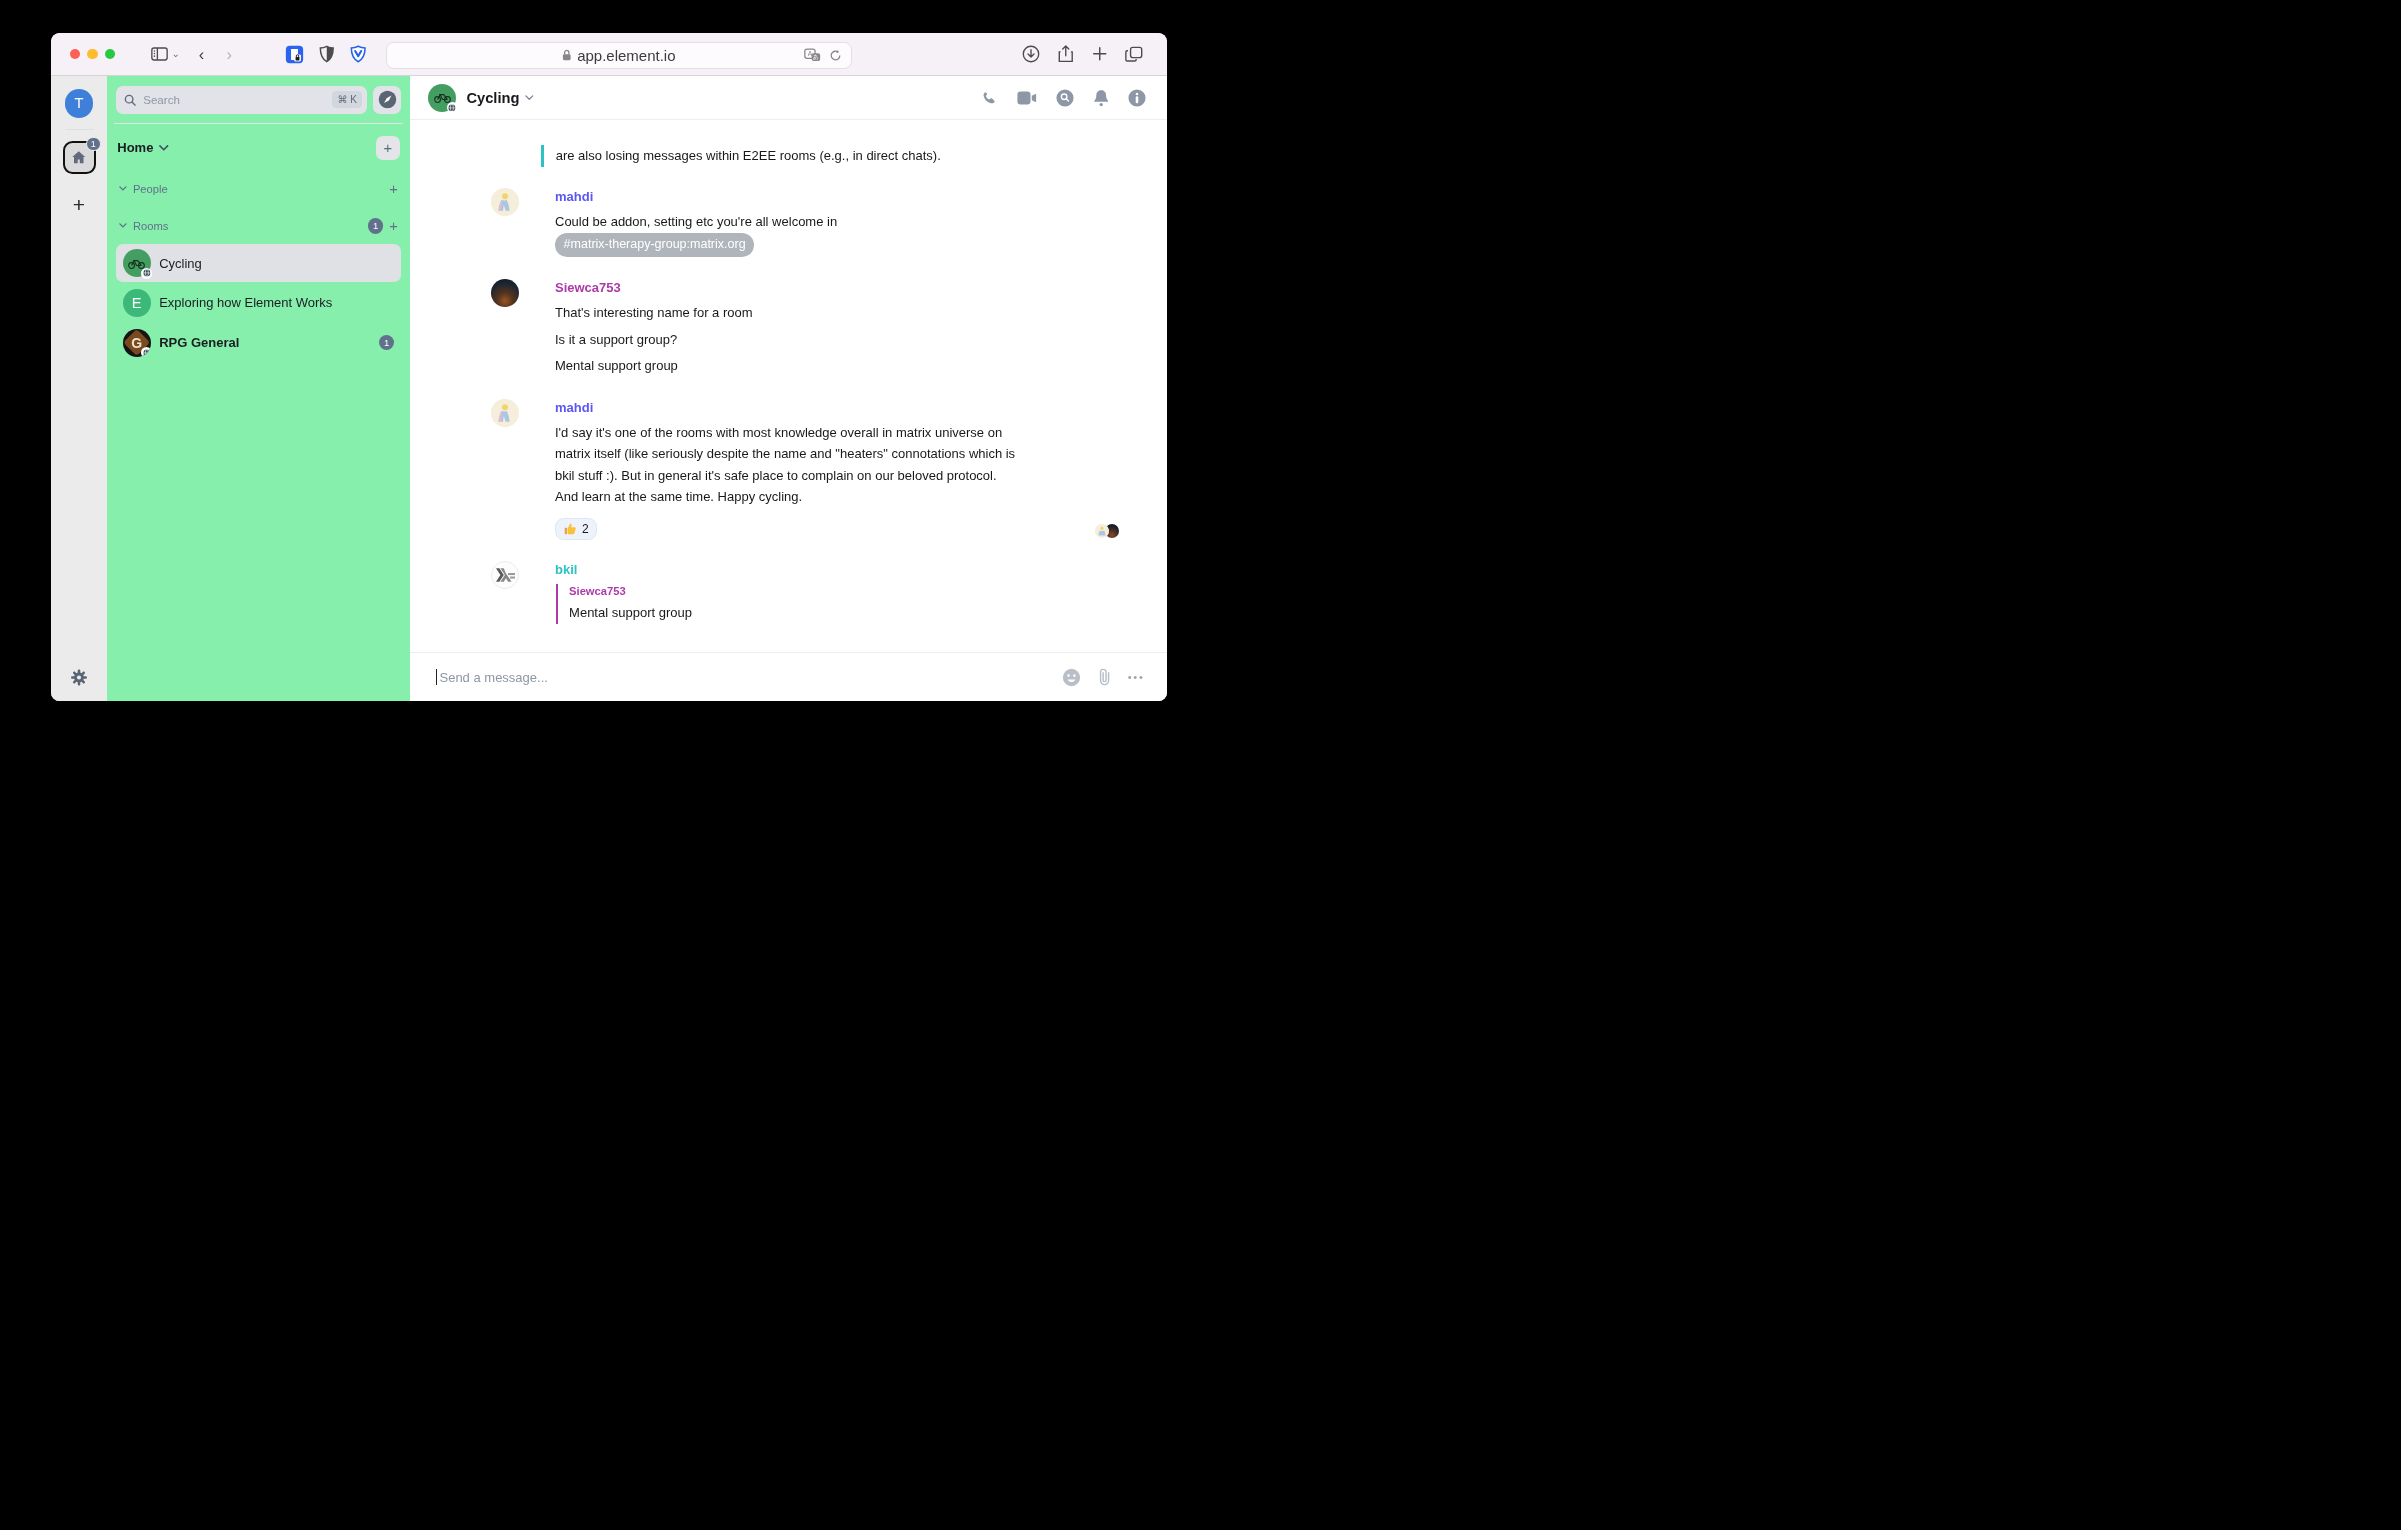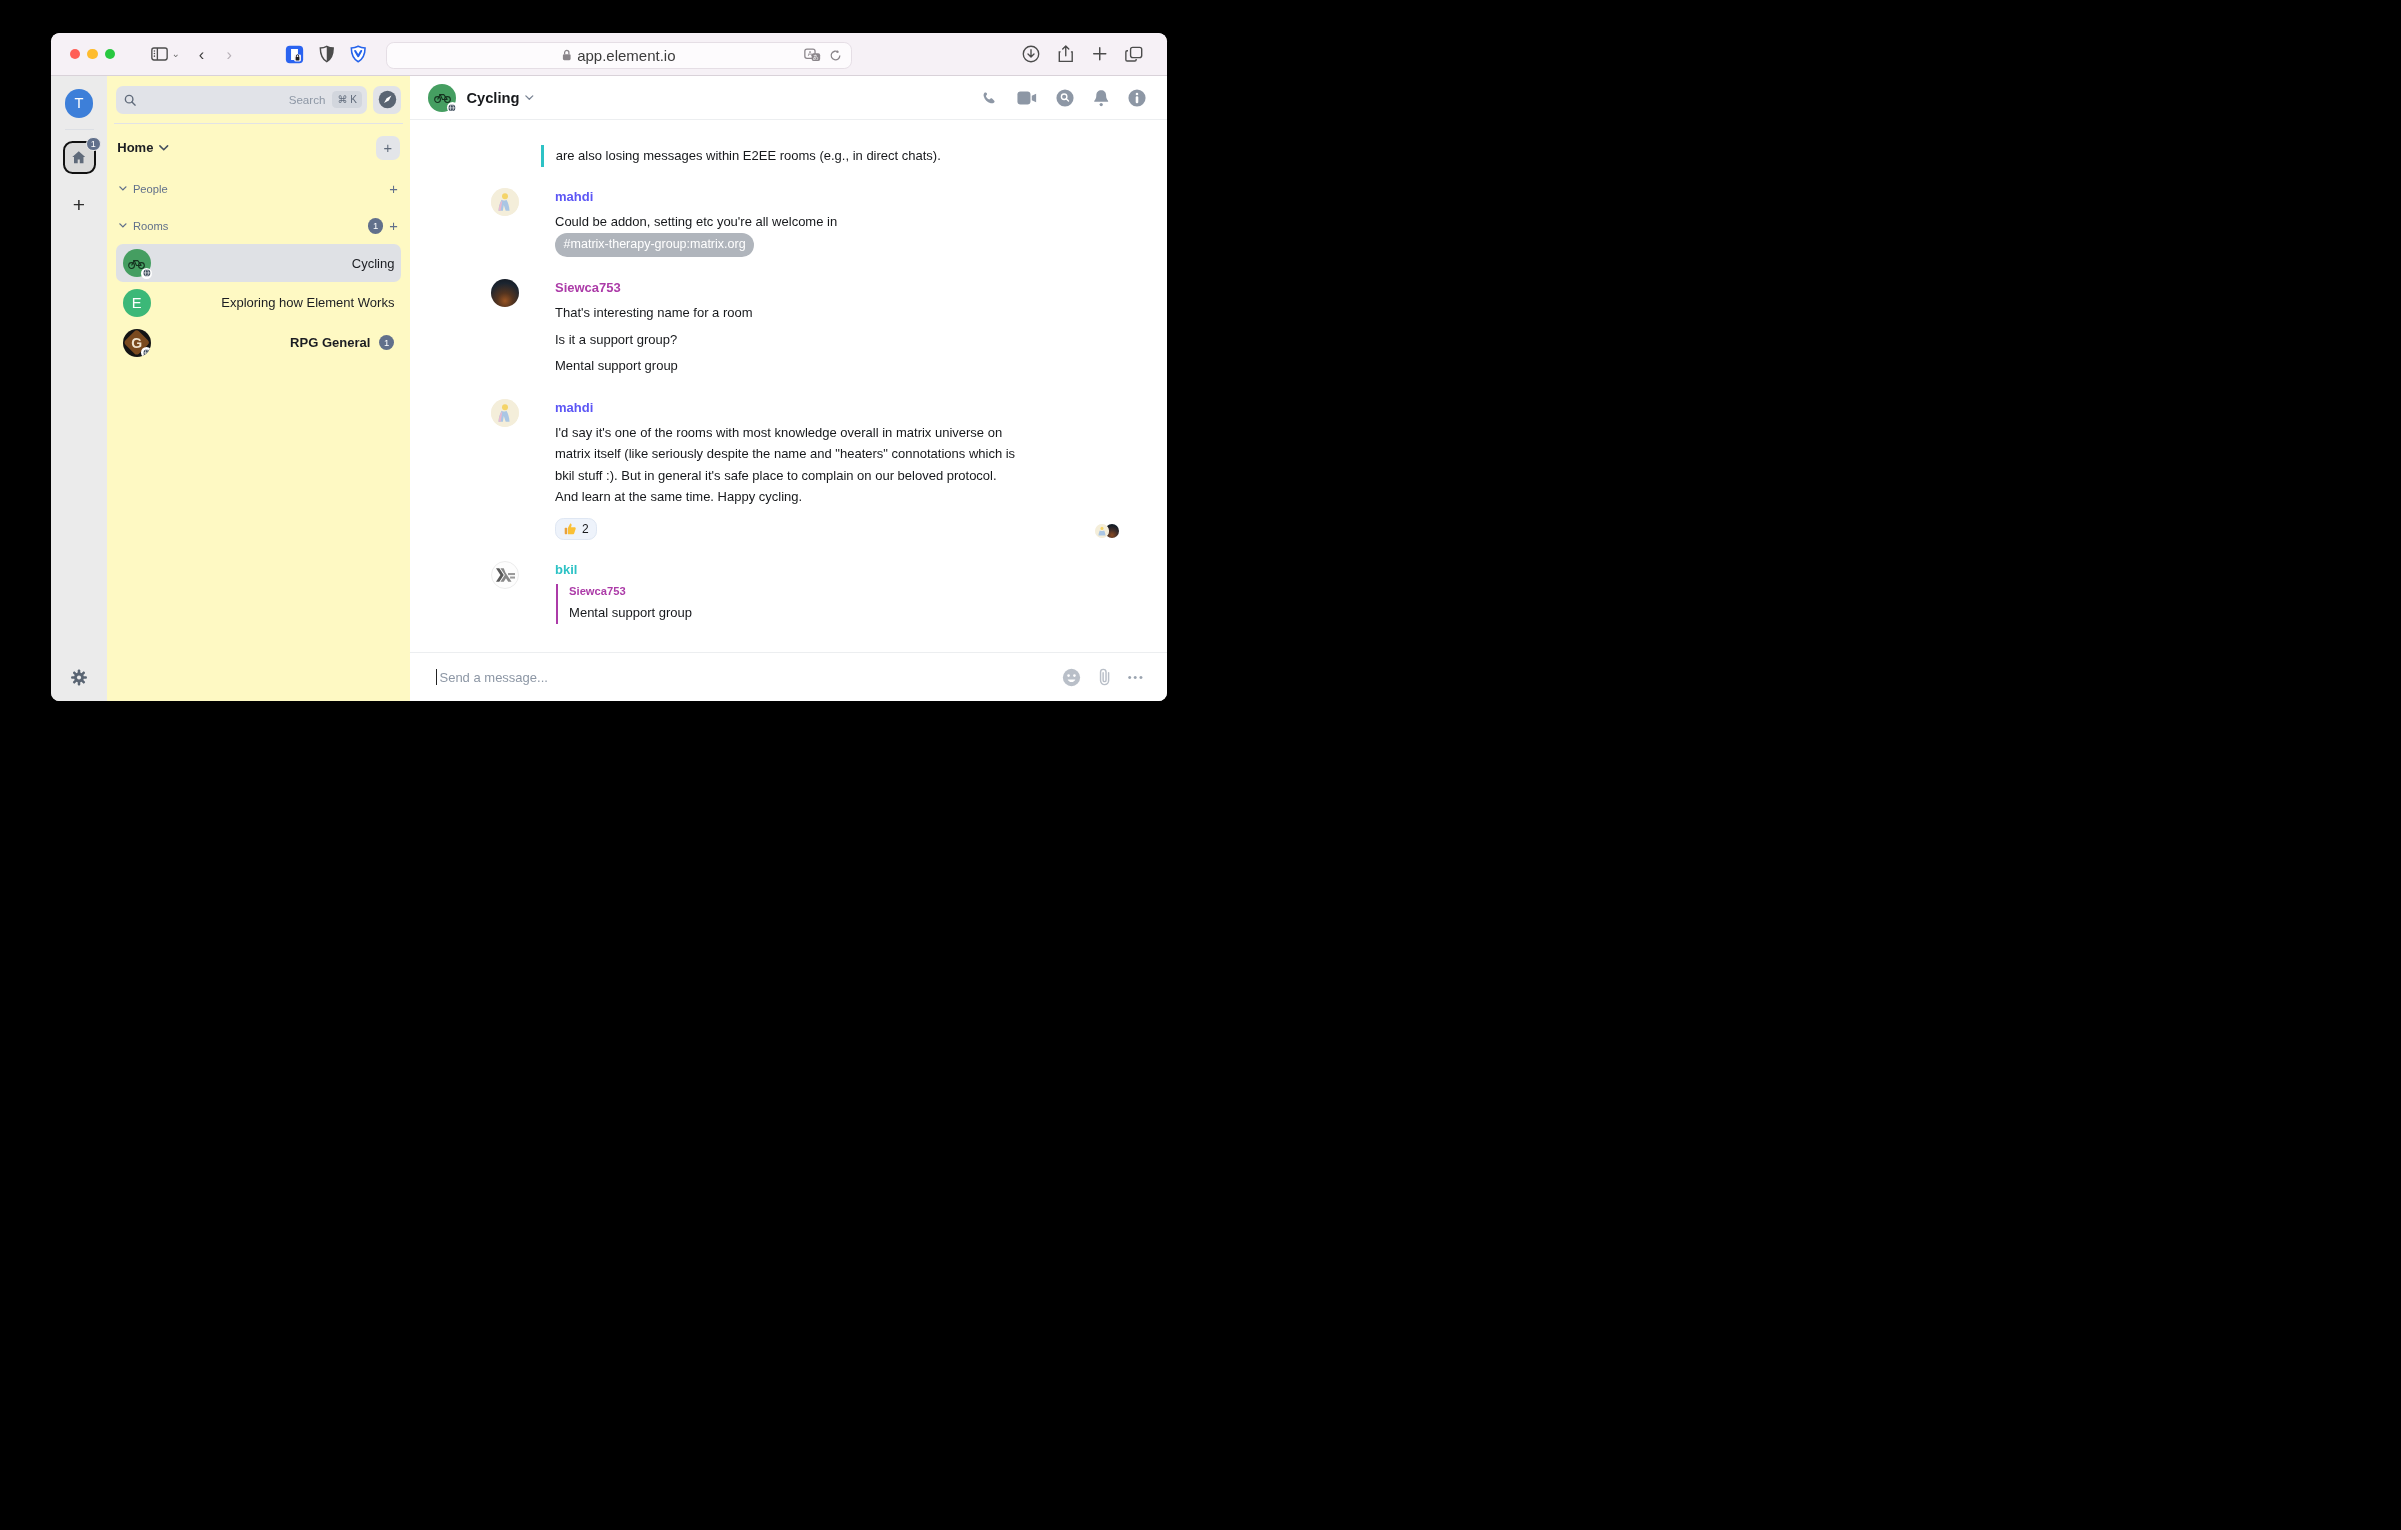--- a/index.html
+++ b/index.html
@@ -34,21 +34,21 @@
                  display:flex; align-items:center; justify-content:center; }
   .rail-divider { width:29px; height:0.9px; background:#dcdfe4; margin:11.2px 0; }
   .home-btn { position:relative; width:33px; height:33px; border-radius:9.5px; background:#dadada; border:2.2px solid #111;
               display:flex; align-items:center; justify-content:center; }
   .home-badge { position:absolute; top:-6px; right:-7px; min-width:14.7px; height:14.7px; border-radius:7.8px; background:#61708b;
                 color:#fff; font-size:9px; display:flex; align-items:center; justify-content:center; padding:0 3.5px;
                 border:1.7px solid #ebebeb; }
   .rail-plus { margin-top:19px; font-size:21px; color:#2e2e2e; }
   .rail-gear { position:absolute; bottom:14px; left:50%; transform:translateX(-50%); }
 
-  .panel { width:303px; flex:0 0 303px; background:#fef9c3; padding:9.5px 8.6px 0 8.6px;text-align:right; }
+  .panel { width:303px; flex:0 0 303px; background:#86efac; padding:9.5px 8.6px 0 8.6px; }
   .search-row { display:flex; gap:6px; align-items:center; }
   .search-pill { flex:1; height:28px; background:#e1e3e8; border-radius:7px; display:flex; align-items:center; padding:0 5.2px 0 8.6px; gap:7px; }
   .search-ph { flex:1; font-size:11.6px; color:#8d97a5; }
   .kbd { background:#d2d6dd; border-radius:4.3px; font-size:10px; color:#5f6a7a; padding:2.6px 5.2px; }
   .explore-btn { width:28px; height:28px; border-radius:7px; background:#e1e3e8; display:flex; align-items:center; justify-content:center; }
   .panel-divider { height:0.9px; background:#e2e3e6; margin:9.5px -1.7px 0 -1.7px; }
   .home-row { display:flex; align-items:center; margin:12px 1.7px 0 1.7px; }
   .home-title { font-size:13px; font-weight:700; color:#1b1d22; }
   .home-row .sec-chevron { margin-left:6px; }
   .row-spacer { flex:1; }

